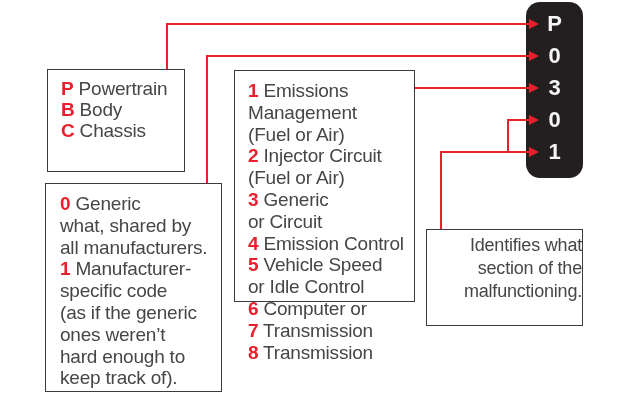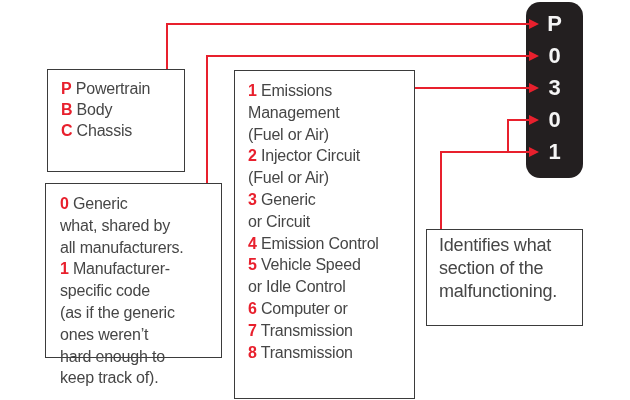--- a/index.html
+++ b/index.html
@@ -14,32 +14,32 @@
   .box{
     position:absolute;
     background:#ffffff;
     border:1.5px solid #3b3b3b;
     box-sizing:border-box;
     z-index:2;
   }
   .line{
     white-space:pre;
     letter-spacing:-0.2px;
-    font-size:16px;
+    font-size:19px;
     line-height:21.8px;
   }
   .line .em{
     color:#e8202d;
     font-weight:bold;
   }
   #box-code-type{left:47px;top:69px;width:138px;height:103px;padding:8px 0 0 13px;}
   #box-code-type .line{line-height:21px;}
-  #box-code-origin{left:45px;top:183px;width:177px;height:175px;padding:9px 0 0 14px;}
-  #box-system-section{left:234px;top:70px;width:181px;height:329px;padding:9px 0 0 13px;}
-  #box-fault-note{left:426px;top:229px;width:157px;height:97px;padding:4px 0 0 12px;}
+  #box-code-origin{left:45px;top:183px;width:177px;height:209px;padding:9px 0 0 14px;}
+  #box-system-section{left:234px;top:70px;width:181px;height:232px;padding:9px 0 0 13px;}
+  #box-fault-note{left:426px;top:229px;width:157px;height:97px;padding:4px 0 0 12px;text-align:right;}
   #box-fault-note .line{font-size:18px;line-height:23px;}
   #badge{
     position:absolute;
     left:526px;top:2px;width:57px;height:176px;
     background:#231f20;
     border-radius:14px;
     display:flex;
     flex-direction:column;
     align-items:center;
     padding-top:6px;

